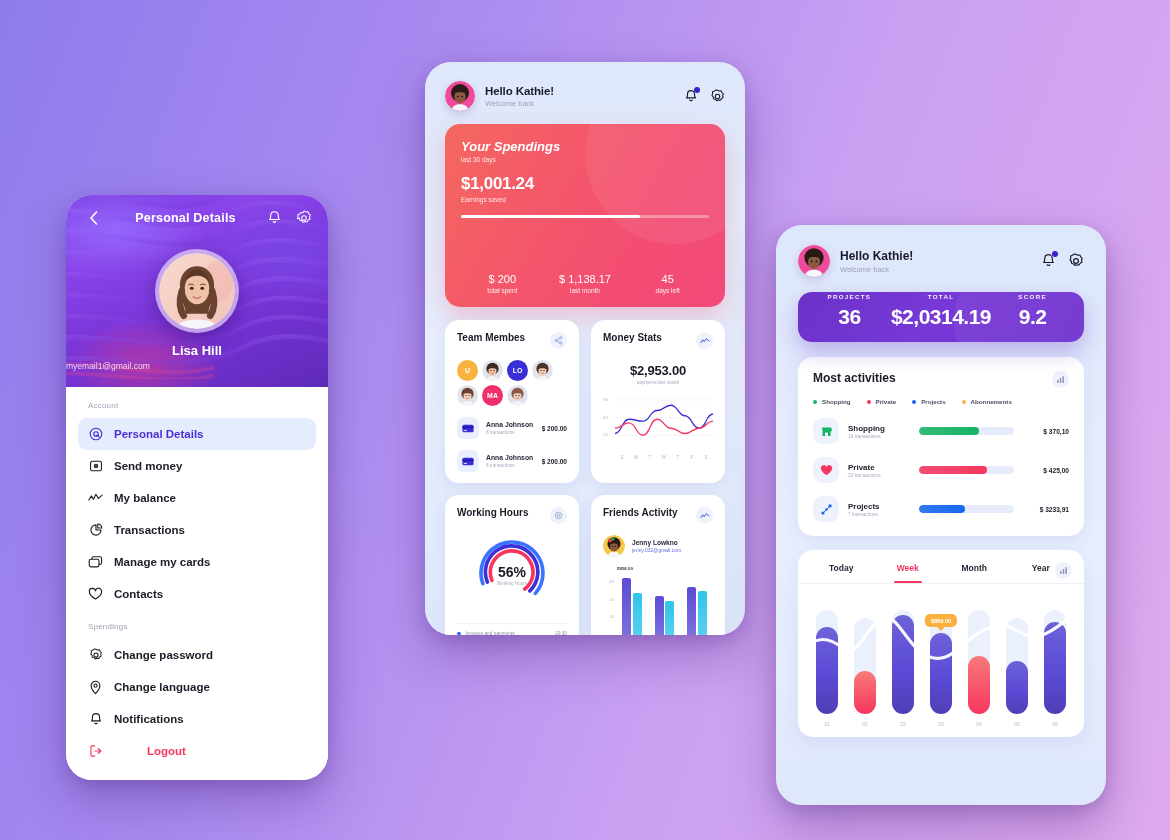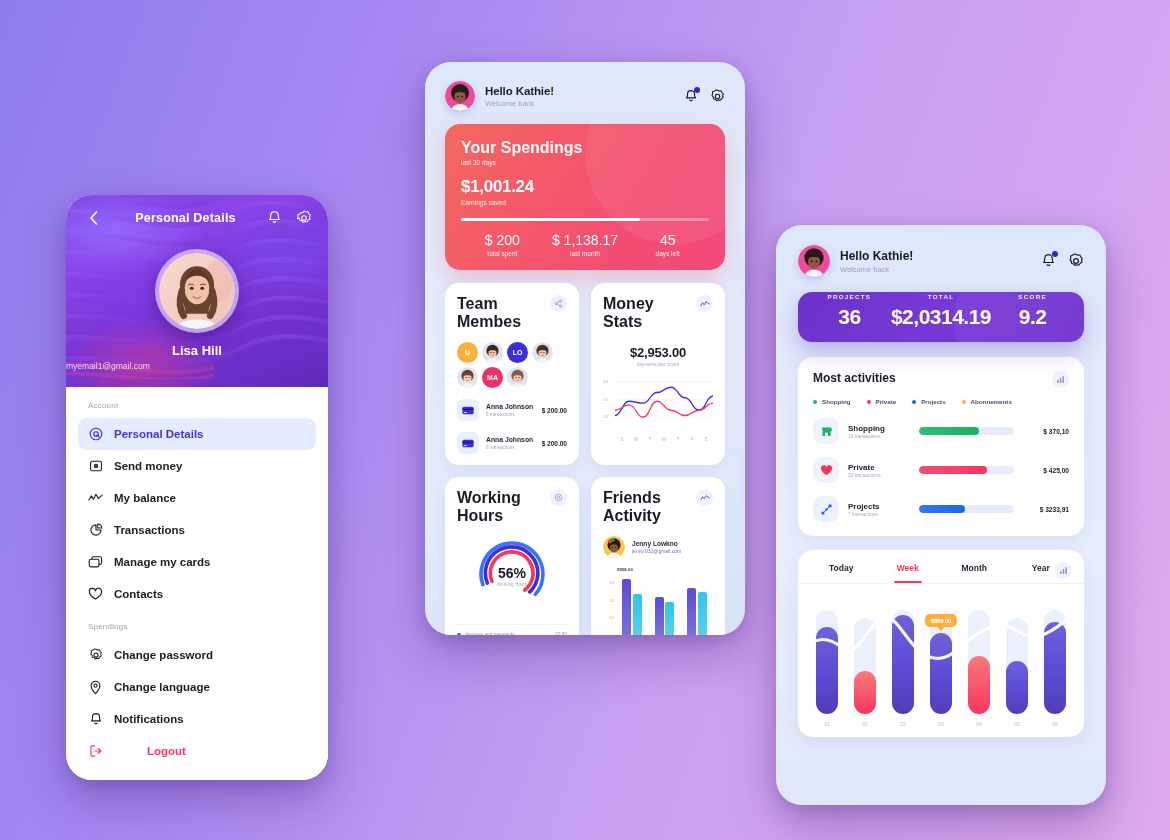--- a/index.html
+++ b/index.html
@@ -73,35 +73,35 @@
   .bell-wrap { position: relative; }
   .bell-dot { position: absolute; right: -2px; top: -2px; width: 6px; height: 6px; border-radius: 50%; background: #3c1ecc; }
 
   .spend-card {
     margin: 13px 20px 0; border-radius: 15px; padding: 15px 16px 13px;
     background: linear-gradient(120deg,#f4685f 0%, #f4576a 38%, #f34d72 70%, #f24a7a 100%);
     box-shadow: 0 10px 24px rgba(240,80,110,.28);
     color: #fff; position: relative; overflow: hidden;
   }
   .spend-card::after{content:"";position:absolute;right:-40px;top:-60px;width:180px;height:180px;border-radius:50%;background:rgba(255,255,255,.07);}
-  .sp-title { font-size: 16px; font-weight: 700; }
+  .sp-title { font-size: 13px; font-weight: 700; font-style: italic; }
   .sp-sub { font-size: 6.5px; opacity: .85; margin-top: 2px; }
   .sp-amount { font-size: 17px; font-weight: 700; margin-top: 11px; letter-spacing: -.3px; }
   .sp-amount-sub { font-size: 6.5px; opacity: .85; margin-top: 2px; }
   .sp-bar { height: 3px; border-radius: 3px; background: rgba(255,255,255,.35); margin-top: 12px; position: relative; }
   .sp-bar-fill { position: absolute; left: 0; top: 0; bottom: 0; border-radius: 3px; background: #fff; }
   .sp-stats { display: flex; margin-top: 11px; }
   .sp-stat { flex: 1; text-align: center; }
-  .sp-stat .v { font-size: 14px; font-weight: 400; }
+  .sp-stat .v { font-size: 11px; font-weight: 400; margin-top: 44px; }
   .sp-stat .l { font-size: 6.5px; opacity: .9; margin-top: 2px; }
 
   .p2-grid { display: grid; grid-template-columns: 1fr 1fr; gap: 12px; padding: 13px 20px 18px; }
   .mini-card { background: #fff; border-radius: 14px; padding: 12px 12px 11px; box-shadow: 0 5px 16px rgba(80,60,160,.08); position: relative; }
   .mini-head { display: flex; align-items: flex-start; justify-content: space-between; }
-  .mini-title { font-size: 16px; font-weight: 700; color: #1b1b28; }
+  .mini-title { font-size: 10px; font-weight: 700; color: #1b1b28; }
   .mini-badge { width: 17px; height: 17px; border-radius: 50%; background: #eef2fd; display: flex; align-items: center; justify-content: center; flex: 0 0 17px; }
 
   .avatar-row { display: flex; flex-wrap: wrap; gap: 4px; margin-top: 11px; }
   .tm-av { width: 21px; height: 21px; border-radius: 50%; overflow: hidden; flex: 0 0 21px; display: flex; align-items: center; justify-content: center; font-size: 7px; font-weight: 700; color: #fff; }
 
   .tx-row { display: flex; align-items: center; gap: 7px; margin-top: 11px; }
   .tx-ic { width: 22px; height: 22px; border-radius: 7px; background: #e9effc; display: flex; align-items: center; justify-content: center; flex: 0 0 22px; }
   .tx-mid { flex: 1; min-width: 0; }
   .tx-name { font-size: 6.8px; font-weight: 700; color: #2a2a3a; }
   .tx-sub { font-size: 4.6px; color: #a8abbd; margin-top: 1.5px; }

